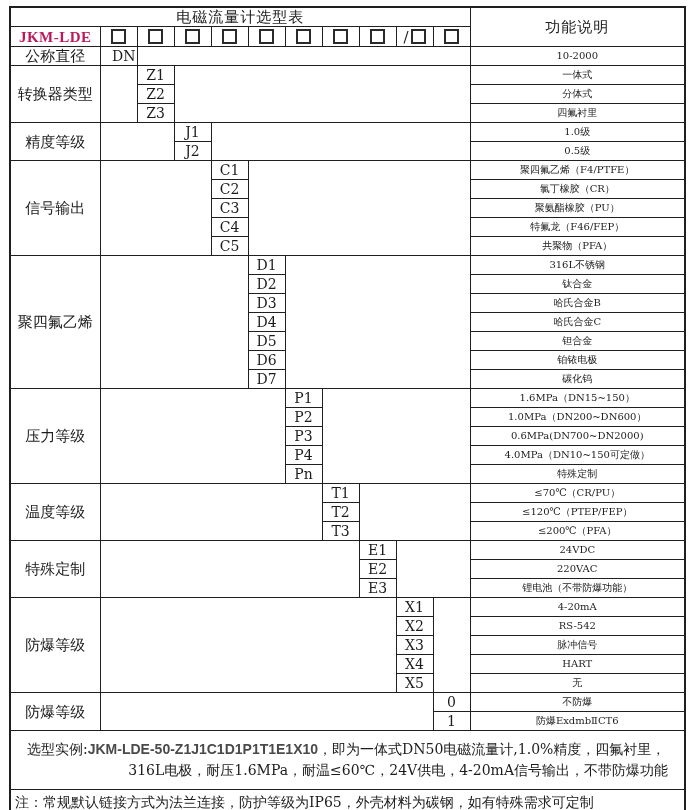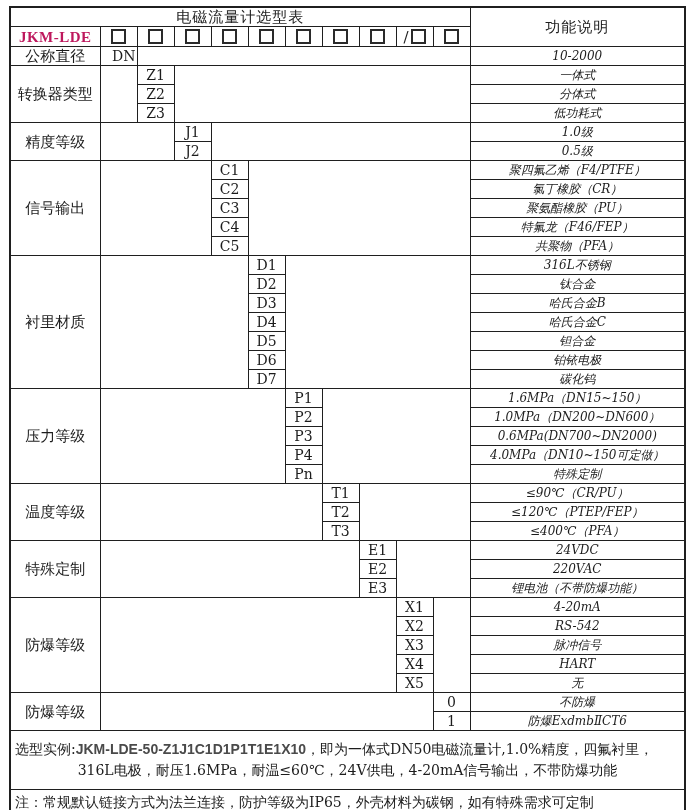--- a/index.html
+++ b/index.html
@@ -27,32 +27,32 @@
   td.title{font-size:15px;letter-spacing:1px;}
   td.fhead{font-size:15px;letter-spacing:1px;margin-left:36px;}
   td.cat{font-size:15px;}
   td.model{
     font-family:Liberation Serif, serif;
     font-weight:bold;font-size:15px;color:#be185d;letter-spacing:.5px;
   }
   td.code{font-size:14px;}
   td.code.dnleft{text-align:right;padding-left:6px;}
   td.blank{padding:0;}
-  td.desc{font-size:12px;font-style:italic;}
+  td.desc{font-size:10px;}
   td.cb{padding:0;}
   .box{
     display:inline-block;width:11px;height:11px;
     border:2px solid #2a2a2a;vertical-align:middle;background:#fff;
     margin-top:-2px;
   }
   .slash{display:inline-block;font-size:15px;margin-right:2px;vertical-align:middle;}
   td.note{
-    text-align:left;height:52px;padding:3px 4px;line-height:21px;white-space:nowrap;
-  }
-  td.note .nl2{text-align:center;}
+    text-align:left;height:52px;padding:3px 16px;line-height:21px;white-space:nowrap;
+  }
+  td.note .nl2{text-align:right;}
   td.note2{
     text-align:left;height:21px;line-height:21px;padding:2px 4px;font-size:14px;white-space:nowrap;
   }
   .model-code{
     font-family:"Liberation Sans","DejaVu Sans",sans-serif;
     font-weight:bold;color:#4a4a4a;
   }
 </style>
 </head>
 <body>
@@ -106,21 +106,21 @@
     <td class="code">Z1</td>
     <td class="blank" rowspan="3" colspan="8"></td>
     <td class="desc">一体式</td>
   </tr>
   <tr>
     <td class="code">Z2</td>
     <td class="desc">分体式</td>
   </tr>
   <tr>
     <td class="code">Z3</td>
-    <td class="desc">低功耗式</td>
+    <td class="desc">四氟衬里</td>
   </tr>
 
   <tr>
     <td class="cat" rowspan="2">精度等级</td>
     <td class="blank" rowspan="2" colspan="2"></td>
     <td class="code">J1</td>
     <td class="blank" rowspan="2" colspan="7"></td>
     <td class="desc">1.0级</td>
   </tr>
   <tr>
@@ -146,21 +146,21 @@
   <tr>
     <td class="code">C4</td>
     <td class="desc">特氟龙（F46/FEP）</td>
   </tr>
   <tr>
     <td class="code">C5</td>
     <td class="desc">共聚物（PFA）</td>
   </tr>
 
   <tr>
-    <td class="cat" rowspan="7">衬里材质</td>
+    <td class="cat" rowspan="7">聚四氟乙烯</td>
     <td class="blank" rowspan="7" colspan="4"></td>
     <td class="code">D1</td>
     <td class="blank" rowspan="7" colspan="5"></td>
     <td class="desc">316L不锈钢</td>
   </tr>
   <tr>
     <td class="code">D2</td>
     <td class="desc">钛合金</td>
   </tr>
   <tr>
@@ -206,29 +206,29 @@
   <tr>
     <td class="code">Pn</td>
     <td class="desc">特殊定制</td>
   </tr>
 
   <tr>
     <td class="cat" rowspan="3">温度等级</td>
     <td class="blank" rowspan="3" colspan="6"></td>
     <td class="code">T1</td>
     <td class="blank" rowspan="3" colspan="3"></td>
-    <td class="desc">≤90℃（CR/PU）</td>
+    <td class="desc">≤70℃（CR/PU）</td>
   </tr>
   <tr>
     <td class="code">T2</td>
     <td class="desc">≤120℃（PTEP/FEP）</td>
   </tr>
   <tr>
     <td class="code">T3</td>
-    <td class="desc">≤400℃（PFA）</td>
+    <td class="desc">≤200℃（PFA）</td>
   </tr>
 
   <tr>
     <td class="cat" rowspan="3">特殊定制</td>
     <td class="blank" rowspan="3" colspan="7"></td>
     <td class="code">E1</td>
     <td class="blank" rowspan="3" colspan="2"></td>
     <td class="desc">24VDC</td>
   </tr>
   <tr>

